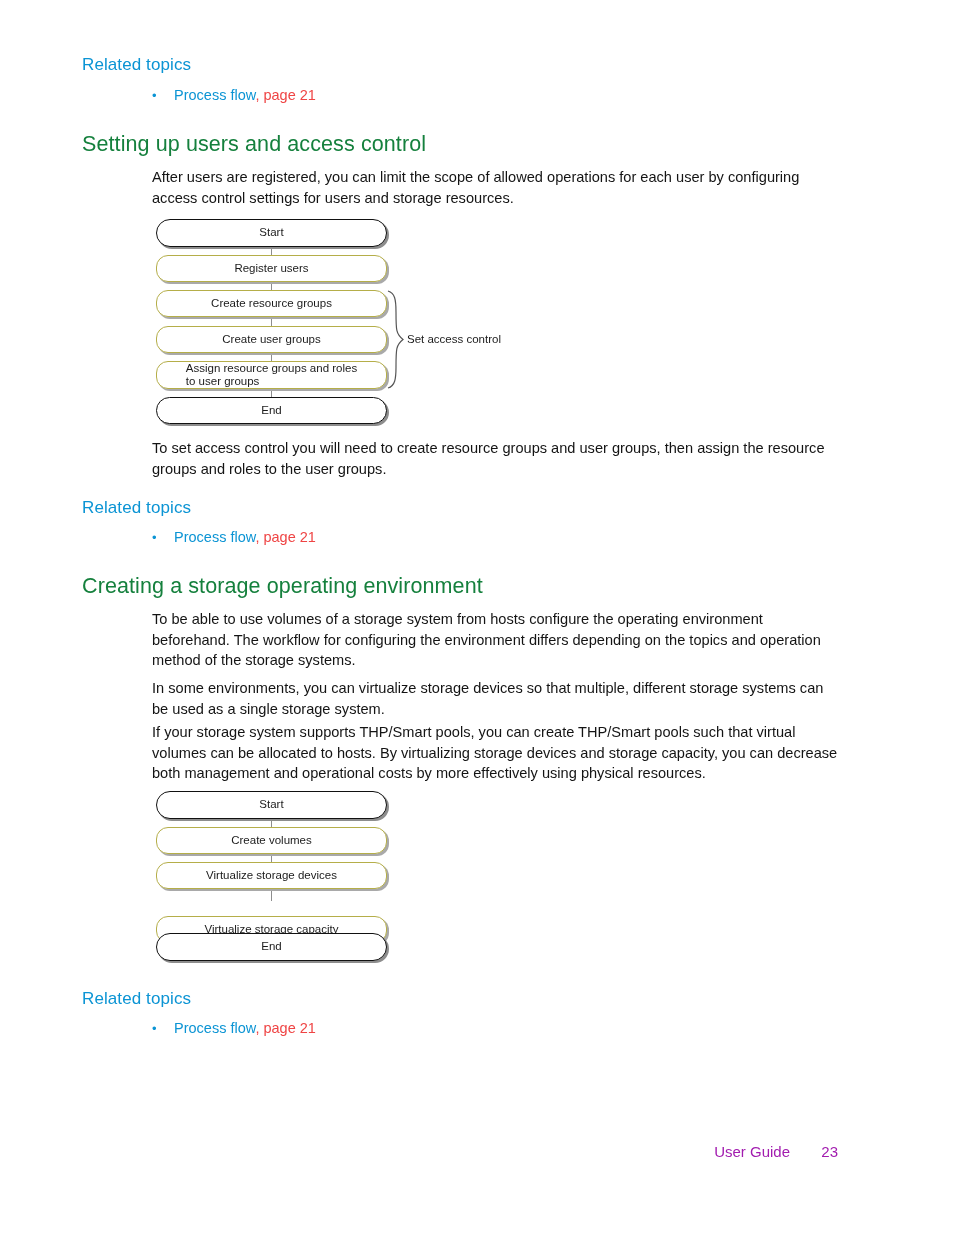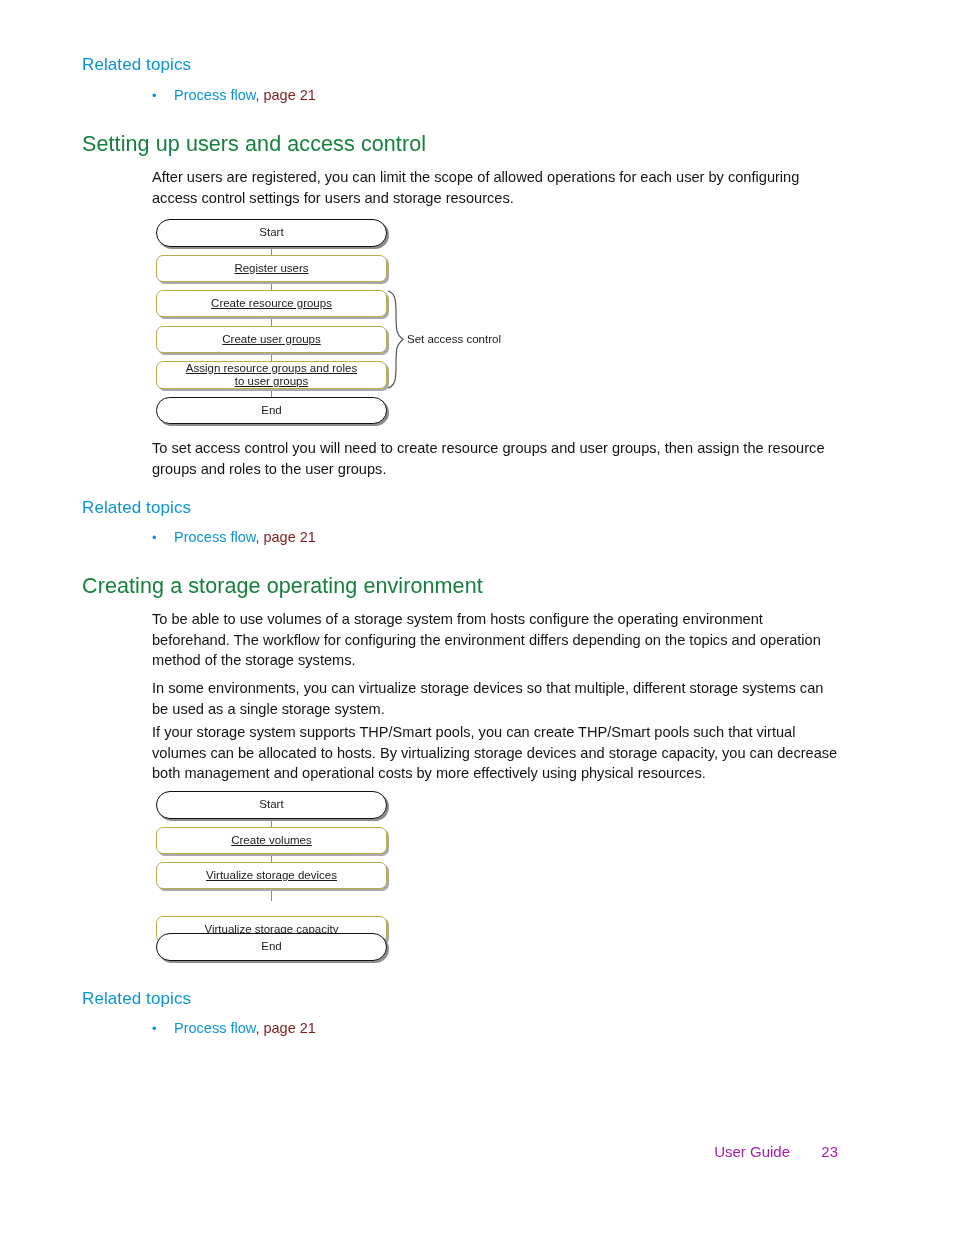--- a/index.html
+++ b/index.html
@@ -45,21 +45,21 @@
     width: 22px;
     color: #0b94d4;
     font-size: 13px;
     vertical-align: baseline;
   }
   .link {
     color: #0b94d4;
     margin-top: 29px;
   }
   .after-link {
-    color: #7f1d1d;
+    color: #ef4444;
   }
 
   .section-heading {
     position: absolute;
     left: 82px;
     font-size: 21.5px;
     color: #15803d;
     letter-spacing: 0.1px;
     white-space: nowrap;
   }
@@ -92,36 +92,34 @@
   
   .flow {
     position: absolute;
   }
   .node {
     position: absolute;
     box-sizing: border-box;
     display: flex;
     align-items: center;
     justify-content: center;
-    text-align: center;
     font-size: 11.5px;
     line-height: 13.5px;
     color: #1b1b1b;
     background: #ffffff;
   }
   .node.terminator {
     border: 1.3px solid #111111;
     border-radius: 999px;
     box-shadow: 2px 2px 0 0 #8d8d8d;
   }
   .node.step {
     border: 1.3px solid #b5ae49;
-    border-radius: 7px;
+    border-radius: 12px;
     box-shadow: 2px 2px 0 0 #a9a9a9;
-    text-decoration: underline;
   }
   .connector {
     position: absolute;
     width: 1px;
     background: #8d8d8d;
   }
 
   
   .brace {
     position: absolute;

